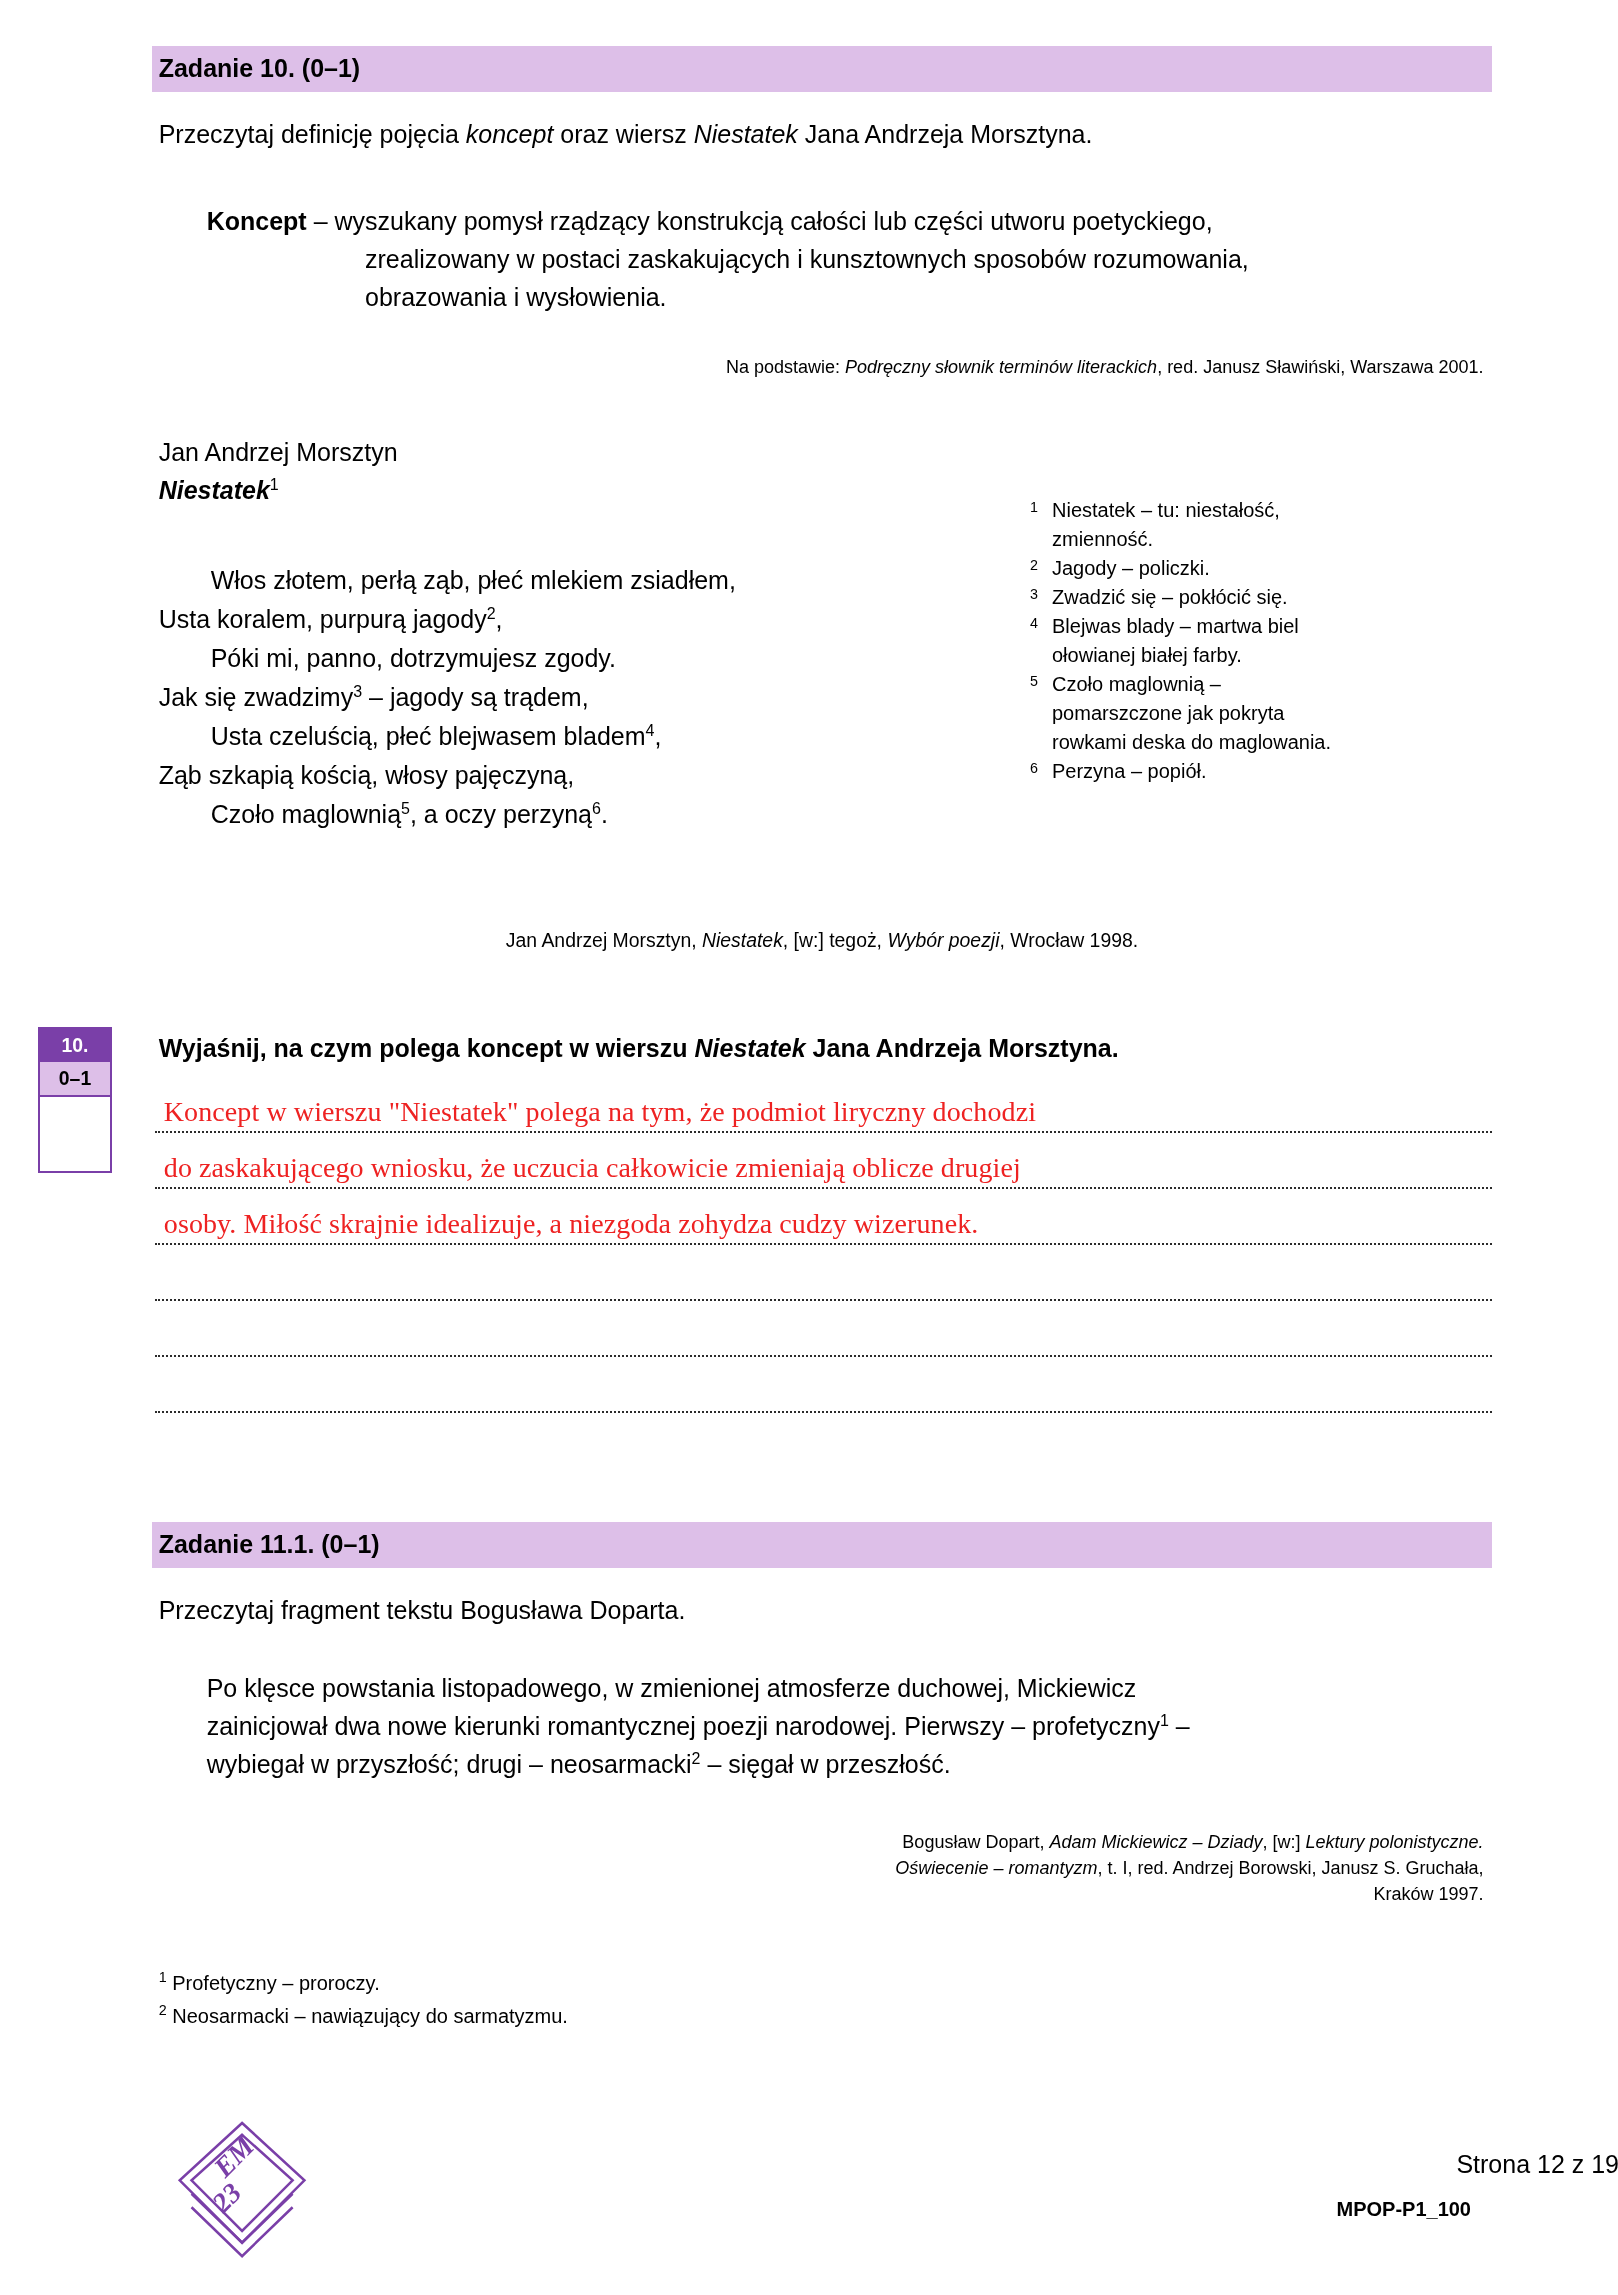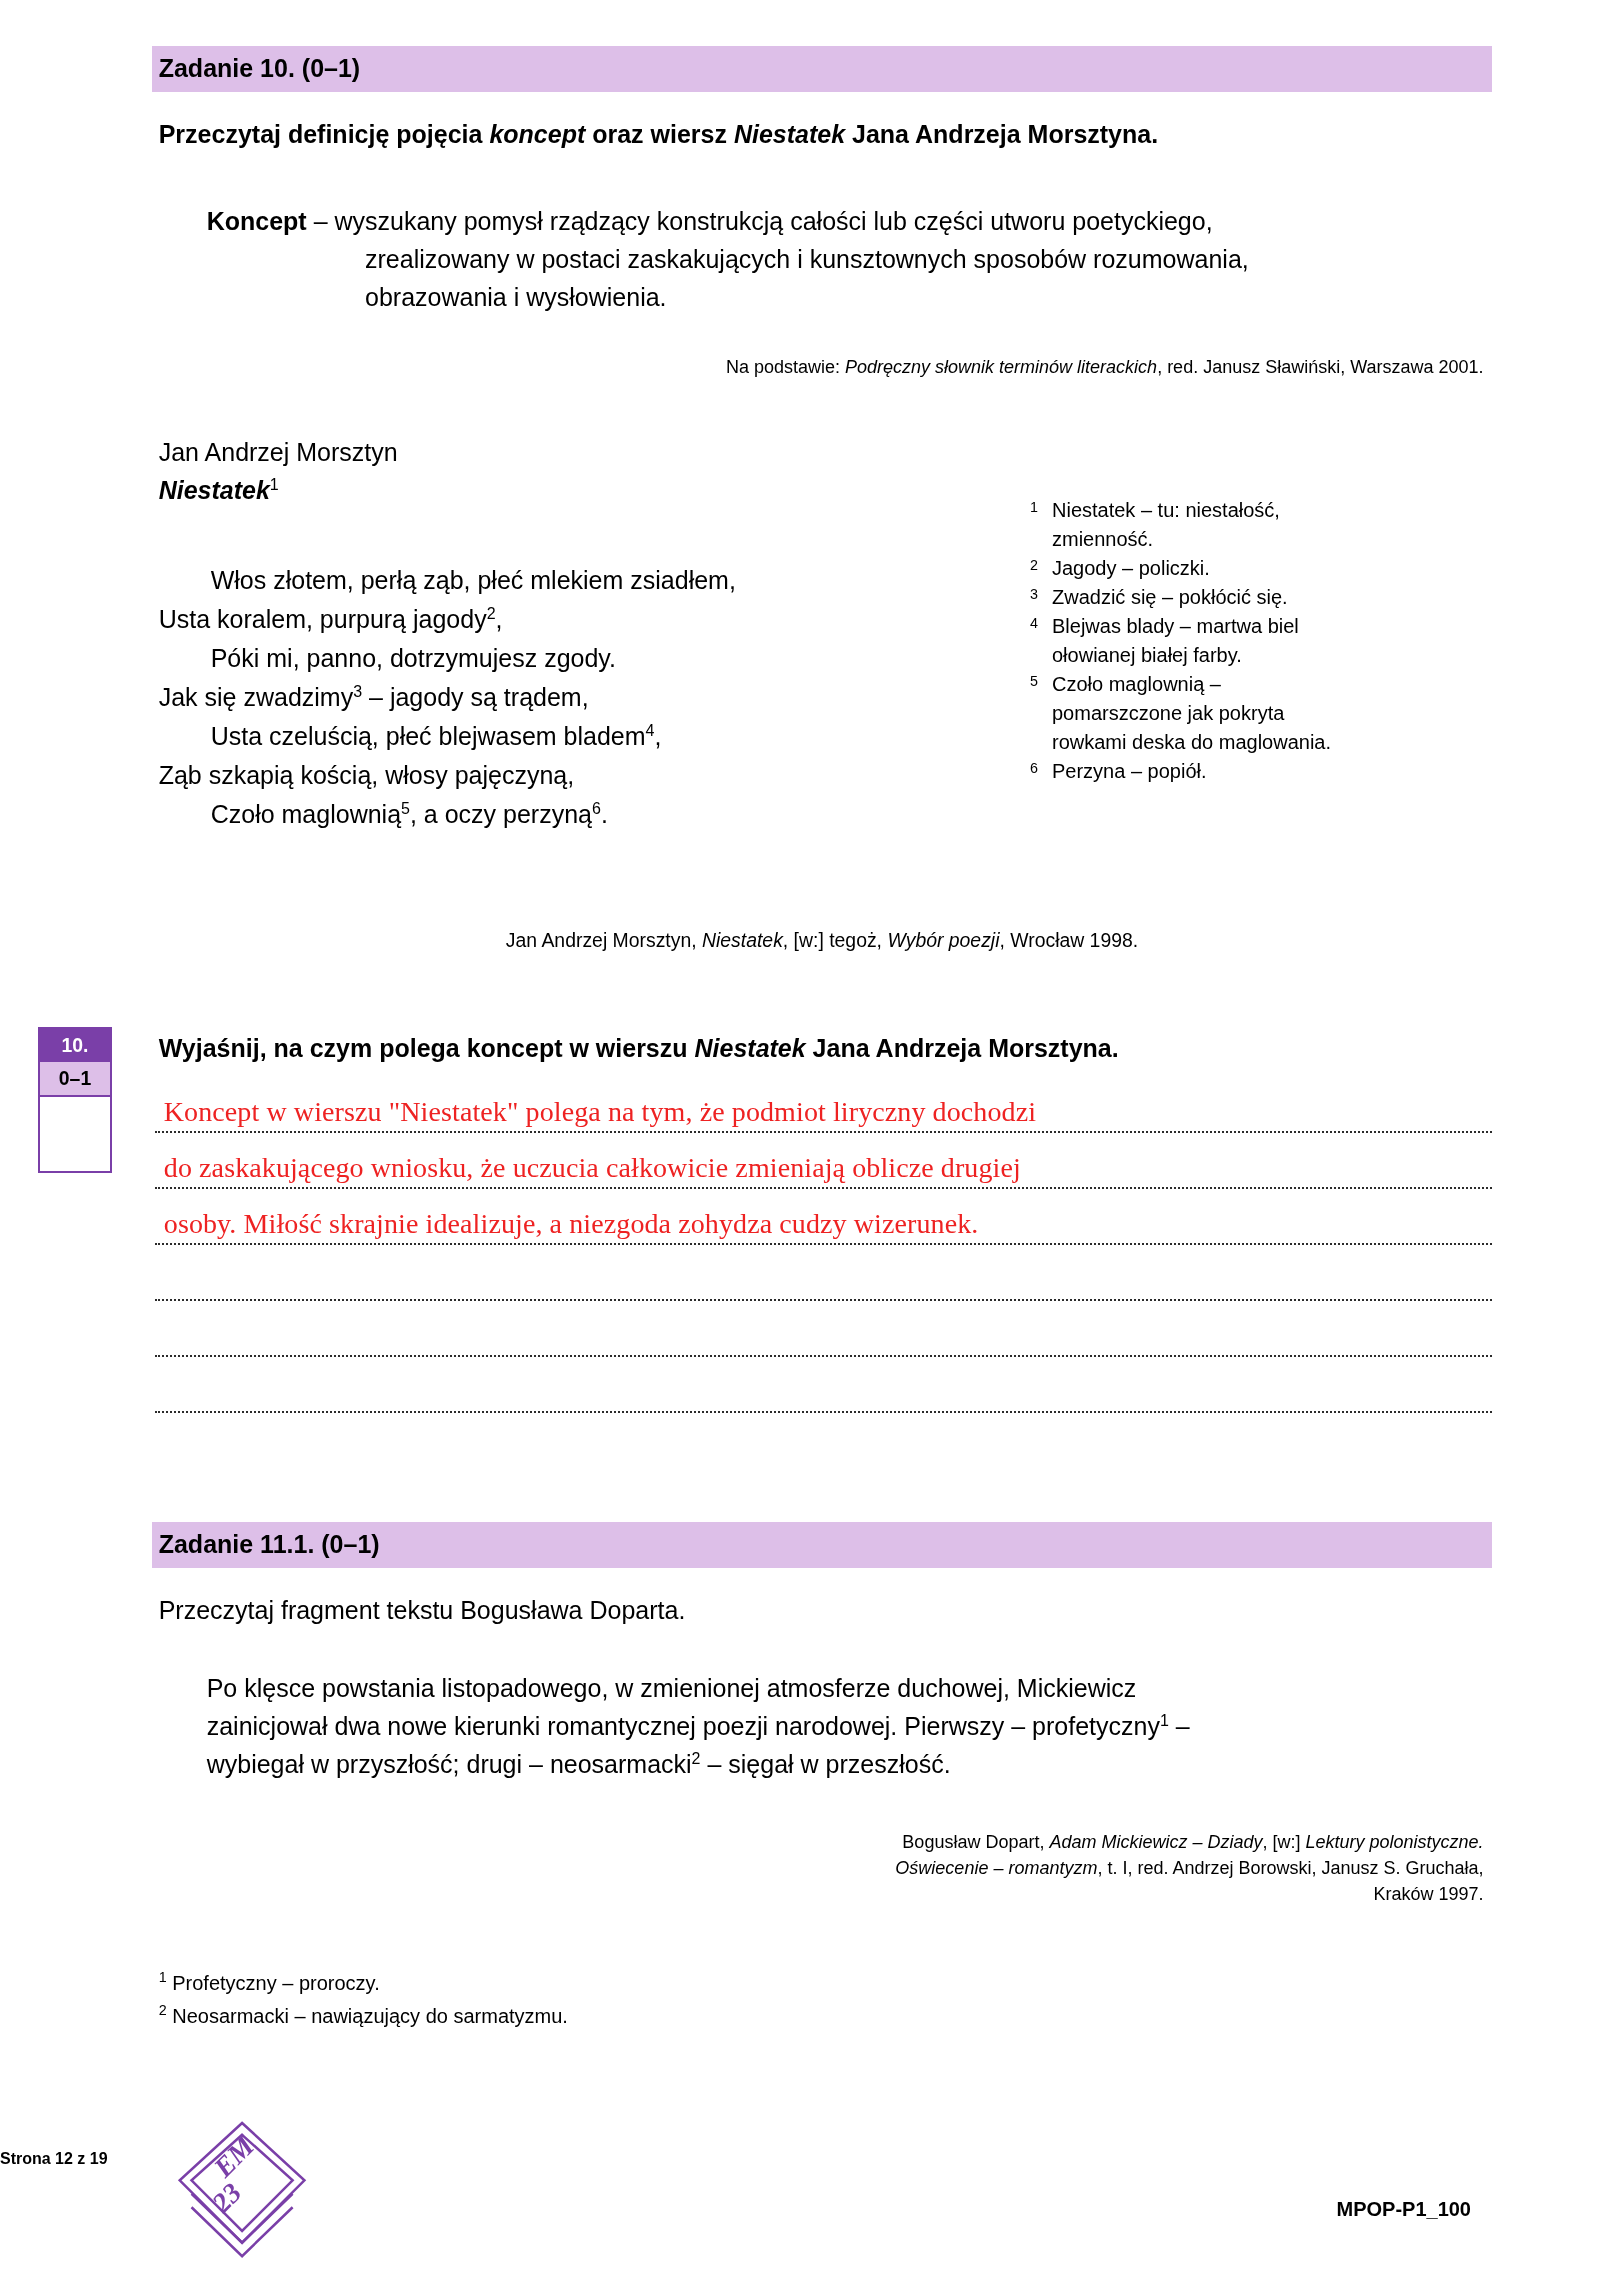--- a/index.html
+++ b/index.html
@@ -188,23 +188,22 @@
     left: 0;
     bottom: 0;
     width: 1619px;
     height: 194px;
   }
   .footer-center {
     position: absolute;
     left: 0;
     right: 0;
     top: 49px;
-    text-align: left;
-    font-size: 16px;
-    font-weight: bold;
+    text-align: right;
+    font-size: 25px;
   }
   .footer-code {
     position: absolute;
     right: 148px;
     top: 97px;
     font-size: 20px;
     font-weight: bold;
   }
   .logo {
     position: absolute;
@@ -216,21 +215,21 @@
 </style>
 </head>
 <body>
 
 <div class="page">
 
   <div class="content" style="top:46px;">
     <div class="task-header">Zadanie 10. (0–1)</div>
   </div>
 
-  <div class="content" style="top:111px;font-weight:bold;">
+  <div class="content" style="top:111px;">
     <div class="lead">
       <span>Przeczytaj definicję pojęcia </span><i>koncept</i><span> oraz wiersz </span><i>Niestatek</i><span> Jana Andrzeja Morsztyna.</span>
     </div>
   </div>
 
   <div class="content" style="top:202px;">
     <div class="def-block">
       <span class="def-term">Koncept</span><span> – wyszukany pomysł rządzący konstrukcją całości lub części utworu poetyckiego,</span>
     </div>
     <div class="def-block def-indent">zrealizowany w postaci zaskakujących i kunsztownych sposobów rozumowania,</div>

